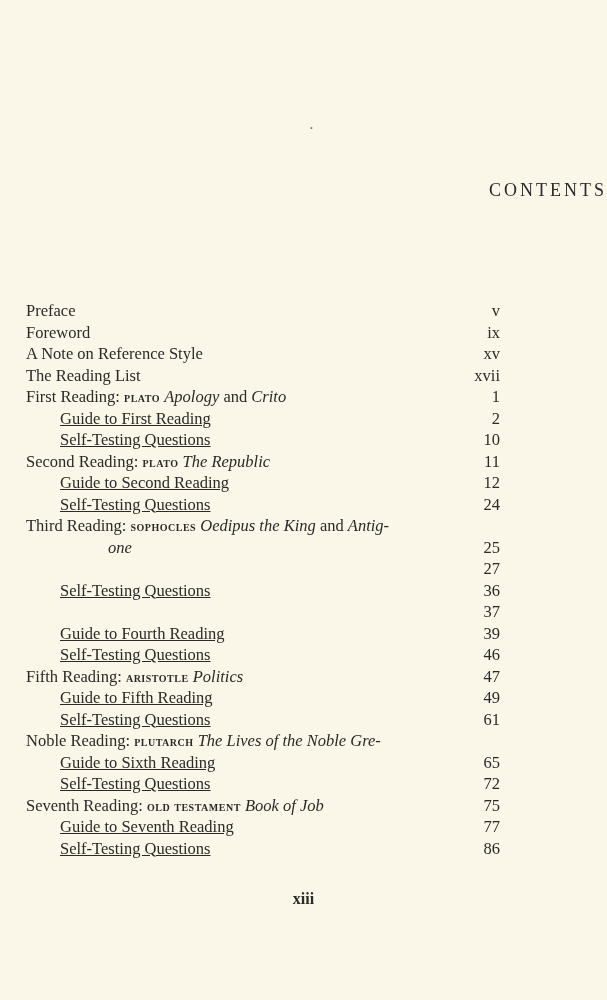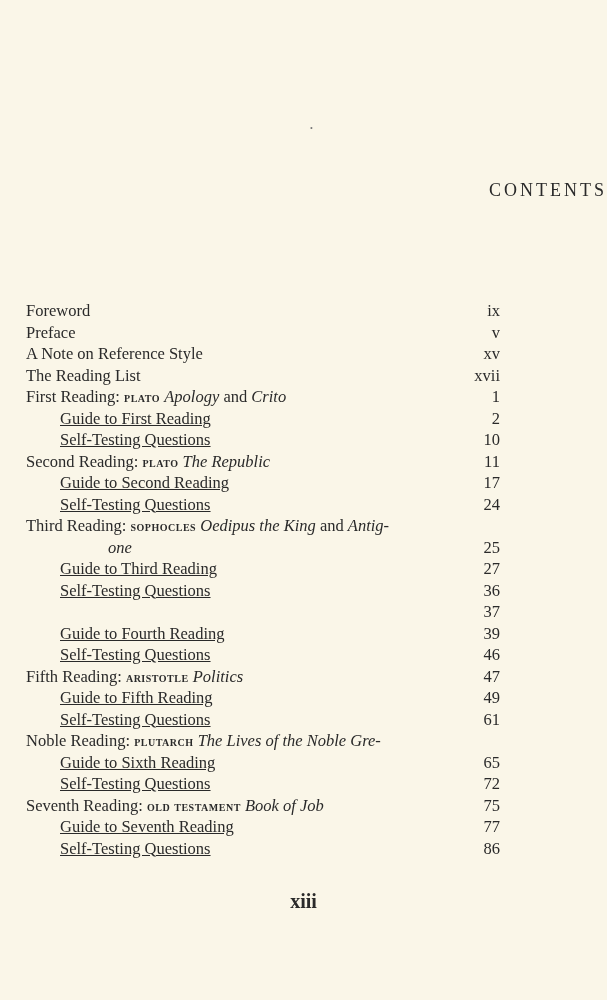--- a/index.html
+++ b/index.html
@@ -7,37 +7,37 @@
     font-family:"Liberation Serif","DejaVu Serif",serif;color:#2a2a2a;}
   .title{position:absolute;top:180px;left:0;width:607px;text-align:right;font-size:18px;letter-spacing:3px;}
   .toc{position:absolute;top:300px;left:26px;width:474px;}
   .row{position:relative;height:21.5px;line-height:21.5px;font-size:16.5px;white-space:nowrap;}
   .row .t{position:absolute;left:0;}
   .row.l1 .t{left:34px;text-decoration:underline;}
   .row.cont .t{left:82px;}
   .row .p{position:absolute;right:0;text-align:right;}
   .sc{font-variant:small-caps;font-size:14.5px;letter-spacing:0.5px;font-weight:bold;}
   i{font-style:italic;}
-  .folio{position:absolute;top:890px;left:0;width:607px;text-align:center;font-size:20px;font-weight:bold;}
+  .folio{position:absolute;top:890px;left:0;width:607px;text-align:center;font-size:16px;font-weight:bold;}
   .dot{position:absolute;top:124px;left:310px;font-size:8px;color:#777;}
 </style>
 </head>
 <body>
 
 <div class="dot">•</div>
 <div class="title">CONTENTS</div>
 
 <div class="toc">
   <div class="row">
+      <span class="t">Preface</span>
+      <span class="p">v</span>
+    </div>
+  <div class="row">
       <span class="t">Foreword</span>
       <span class="p">ix</span>
-    </div>
-  <div class="row">
-      <span class="t">Preface</span>
-      <span class="p">v</span>
     </div>
   <div class="row">
       <span class="t">A Note on Reference Style</span>
       <span class="p">xv</span>
     </div>
   <div class="row">
       <span class="t">The Reading List</span>
       <span class="p">xvii</span>
     </div>
 
@@ -53,37 +53,36 @@
       <span class="t">Self-Testing Questions</span>
       <span class="p">10</span>
     </div>
 
   <div class="row">
       <span class="t"><span>Second Reading: </span><span class="sc">plato</span> <i>The Republic</i></span>
       <span class="p">11</span>
     </div>
   <div class="row l1">
       <span class="t">Guide to Second Reading</span>
-      <span class="p">17</span>
+      <span class="p">12</span>
     </div>
   <div class="row l1">
       <span class="t">Self-Testing Questions</span>
       <span class="p">24</span>
     </div>
 
   <div class="row">
       <span class="t"><span>Third Reading: </span><span class="sc">sophocles</span> <i>Oedipus the King</i><span> and </span><i>Antig-</i></span>
       <span class="p"></span>
     </div>
   <div class="row cont">
       <span class="t"><i>one</i></span>
       <span class="p">25</span>
     </div>
   <div class="row l1">
-      <span class="t">Guide to Third Reading</span>
       <span class="p">27</span>
     </div>
   <div class="row l1">
       <span class="t">Self-Testing Questions</span>
       <span class="p">36</span>
     </div>
 
   <div class="row">
       <span class="p">37</span>
     </div>

